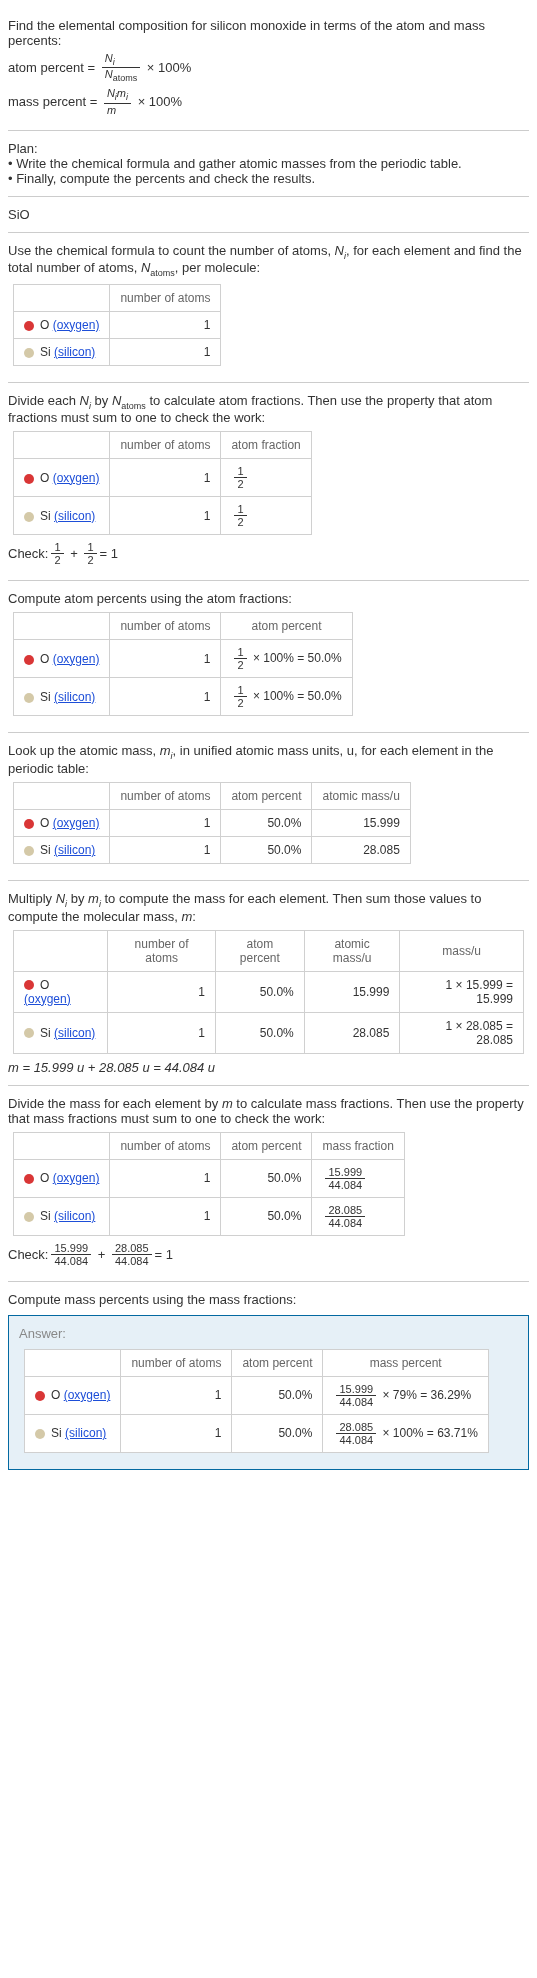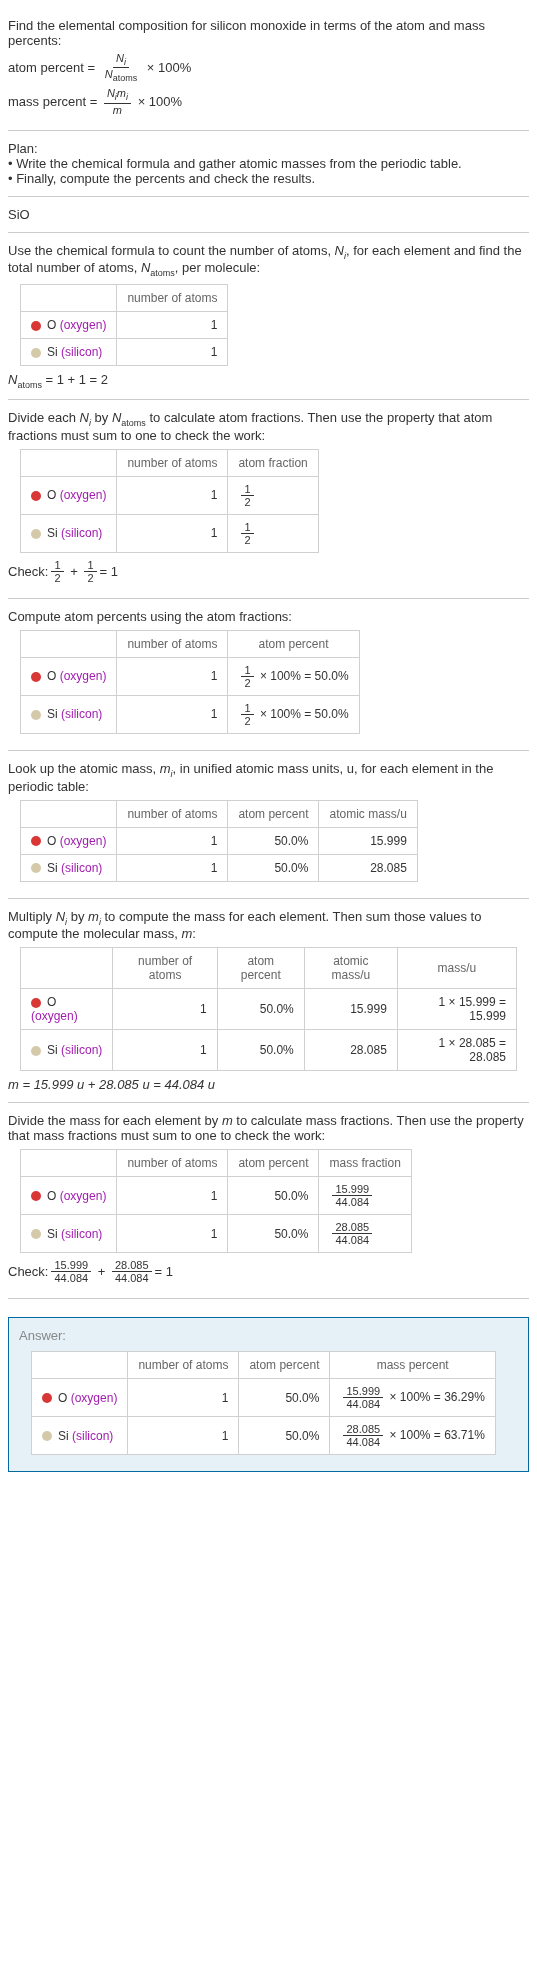--- a/index.html
+++ b/index.html
@@ -19,42 +19,41 @@
   border-bottom: none;
 }
 .formula {
   display: flex;
   align-items: center;
   margin: 4px 0;
 }
 .frac {
   display: inline-flex;
   flex-direction: column;
-  align-items: center;
   vertical-align: middle;
   font-size: 11px;
   margin: 0 3px;
 }
 .frac .num {
   border-bottom: 1px solid #333;
   padding: 0 3px;
 }
 .frac .den {
   padding: 0 3px;
 }
 .sub {
   font-size: 9px;
   vertical-align: sub;
 }
 .italic {
   font-style: italic;
 }
 table {
   border-collapse: collapse;
-  margin: 6px 12px;
+  margin: 6px 5px;
 }
 th, td {
   border: 1px solid #d0d0d0;
   padding: 6px 10px;
   text-align: left;
   font-size: 12px;
 }
 th {
   font-weight: normal;
   color: #666;
@@ -69,21 +68,21 @@
 .dot {
   display: inline-block;
   width: 10px;
   height: 10px;
   border-radius: 50%;
   margin-right: 6px;
   vertical-align: middle;
 }
 .dot-o { background: #d93636; }
 .dot-si { background: #d4c9a8; }
-.gray { color: #a21caf; }
+.gray { color: #1d4ed8; text-decoration: underline; }
 .answer-box {
   background: #e6f0f7;
   border: 1px solid #0369a1;
   padding: 10px;
   margin-top: 8px;
 }
 .answer-label {
   color: #888;
   margin-bottom: 8px;
 }
@@ -140,21 +139,20 @@
     <tr>
       <td><span class="dot dot-o"></span><span>O</span> <span class="gray">(oxygen)</span></td>
       <td class="num">1</td>
     </tr>
     <tr>
       <td><span class="dot dot-si"></span><span>Si</span> <span class="gray">(silicon)</span></td>
       <td class="num">1</td>
     </tr>
   </tbody>
     </table>
-  <div><span class="italic">N</span><span class="sub">atoms</span><span> = 1 + 1 = 2</span></div>
 </div>
 
 <div class="section">
   <div>
     <span>Divide each </span><span class="italic">N</span><span class="sub italic">i</span><span> by </span><span class="italic">N</span><span class="sub">atoms</span><span> to calculate atom fractions. Then use the property that atom fractions must sum to one to check the work:</span>
   </div>
   <table>
     <tbody>
         <tr>
           <th></th>
@@ -324,38 +322,39 @@
     &nbsp;+&nbsp;
     <span class="frac">
         <span class="num">28.085</span>
         <span class="den">44.084</span>
       </span>
     <span> = 1</span>
   </div>
 </div>
 
 <div class="section" style="border-bottom:none;">
+  <div>Compute mass percents using the mass fractions:</div>
   <div class="answer-box">
     <div class="answer-label">Answer:</div>
     <table>
       <tbody>
           <tr>
             <th></th>
             <th>number of atoms</th>
             <th>atom percent</th>
             <th>mass percent</th>
           </tr>
       <tr>
         <td><span class="dot dot-o"></span><span>O</span> <span class="gray">(oxygen)</span></td>
         <td class="num">1</td>
         <td class="center">50.0%</td>
         <td><span class="frac">
                 <span class="num">15.999</span>
                 <span class="den">44.084</span>
-              </span><span> × 100% = 36.29%</span></td>
+              </span><span> × 79% = 36.29%</span></td>
       </tr>
       <tr>
         <td><span class="dot dot-si"></span><span>Si</span> <span class="gray">(silicon)</span></td>
         <td class="num">1</td>
         <td class="center">50.0%</td>
         <td><span class="frac">
                 <span class="num">28.085</span>
                 <span class="den">44.084</span>
               </span><span> × 100% = 63.71%</span></td>
       </tr>

